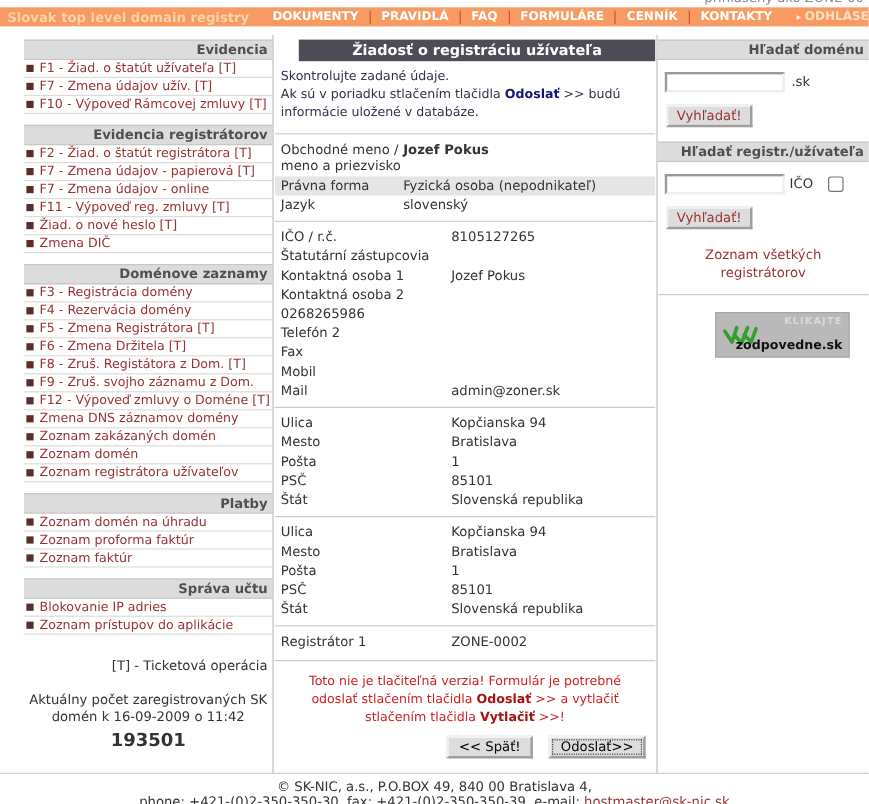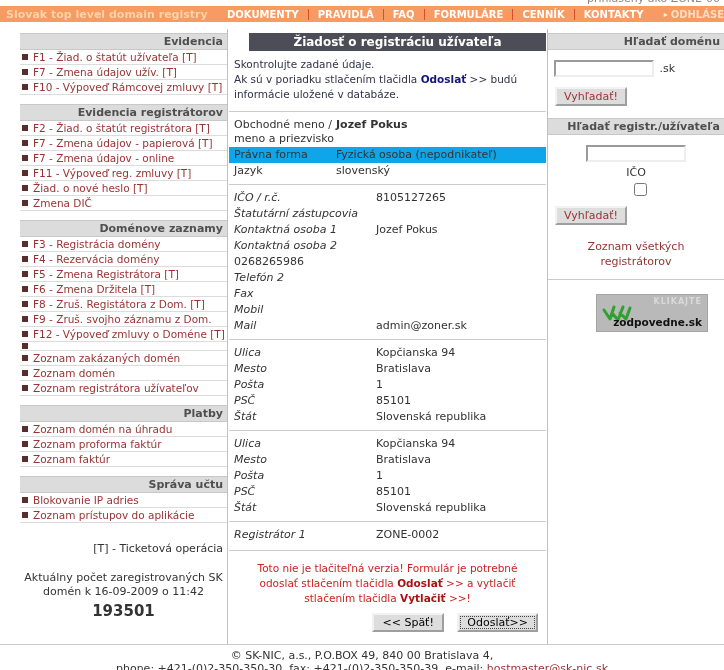--- a/index.html
+++ b/index.html
@@ -56,23 +56,23 @@
     background:#4D4D57; color:#fff; font-weight:bold; text-align:center;
     padding:2px 0; font-size:12px;margin-left:20px;
   }
   .intro { padding:6px 5px 9px; color:#33334A; line-height:15px; font-size:10.5px; }
   .intro b { color:#14147A; }
   .form-area { border-top:1px solid #CCC; }
   .form-group { padding:5px 0; }
   .form-group + .form-group { border-top:1px solid #CCC; }
   .form-row { display:flex; line-height:14px; padding:1px 5px; }
   .form-row .lbl { width:102px; flex:none; }
-  .form-group.wide .lbl { width:142px;font-style:italic; }
+  .form-group.wide .lbl { width:142px; }
   .form-row .val { flex:1; min-height:14px; }
-  .form-row.shaded { background:#0ea5e9; }
+  .form-row.shaded { background:#e5e5e5; }
   .form-row.boldval .val { font-weight:bold; }
   .warning-area { border-top:1px solid #CCC; margin-top:2px; }
   .warning { color:#CC2222; text-align:center; margin:10px 6px 4px; line-height:15px; font-size:10.5px; }
   .warning b { color:#AA1111; }
   .buttons { text-align:right; padding:3px 8px 12px; }
   button.win {
     font-family:inherit; font-size:11px; background:#DDD; color:#000;
     border:2px outset #F2F2F2; padding:1px 8px; margin-left:10px; cursor:pointer;
   }
   button.win.focused { outline:1px dotted #444; outline-offset:-4px; }
@@ -80,21 +80,21 @@
   .search-block { padding:10px 6px 2px; }
   .ibox {
     width:100px; height:17px; border:2px inset #EEE; background:#fff;
     font-family:inherit; font-size:11px; padding:0 2px;
   }
   .suffix { margin-left:2px; }
   .btn-search {
     margin:10px 0 10px 1px; background:#DDD; border:2px outset #F2F2F2;
     color:#993333; font-size:11px; padding:1px 7px; font-family:inherit; cursor:pointer;
   }
-  .ico-row { display:flex; align-items:center; gap:4px;flex-direction:column; }
+  .ico-row { display:flex; align-items:center; gap:4px; }
   .ico-row input[type="checkbox"] { width:13px; height:13px; margin:0 0 0 8px; }
   .reg-link {
     color:#993333; text-align:center; margin:2px auto 10px; line-height:15px;
     width:130px; cursor:pointer;
   }
   .right-divider { border-top:1px solid #CCC; margin:0 0 14px; }
   .banner {
     width:112px; height:38px; background:#B9B9B9; margin:0 16px 0 auto;
     position:relative; display:flex; align-items:center; padding:2px 4px; cursor:pointer;
     border:1px solid #A5A5A5;
@@ -233,20 +233,21 @@
             <span>F9 - Zruš. svojho záznamu z Dom.</span>
           </div>
 
           <div class="nav-item">
             <span class="bullet"></span>
             <span>F12 - Výpoveď zmluvy o Doméne [T]</span>
           </div>
 
           <div class="nav-item">
             <span class="bullet"></span>
+            <span>Zmena DNS záznamov domény</span>
           </div>
 
           <div class="nav-item">
             <span class="bullet"></span>
             <span>Zoznam zakázaných domén</span>
           </div>
 
           <div class="nav-item">
             <span class="bullet"></span>
             <span>Zoznam domén</span>

